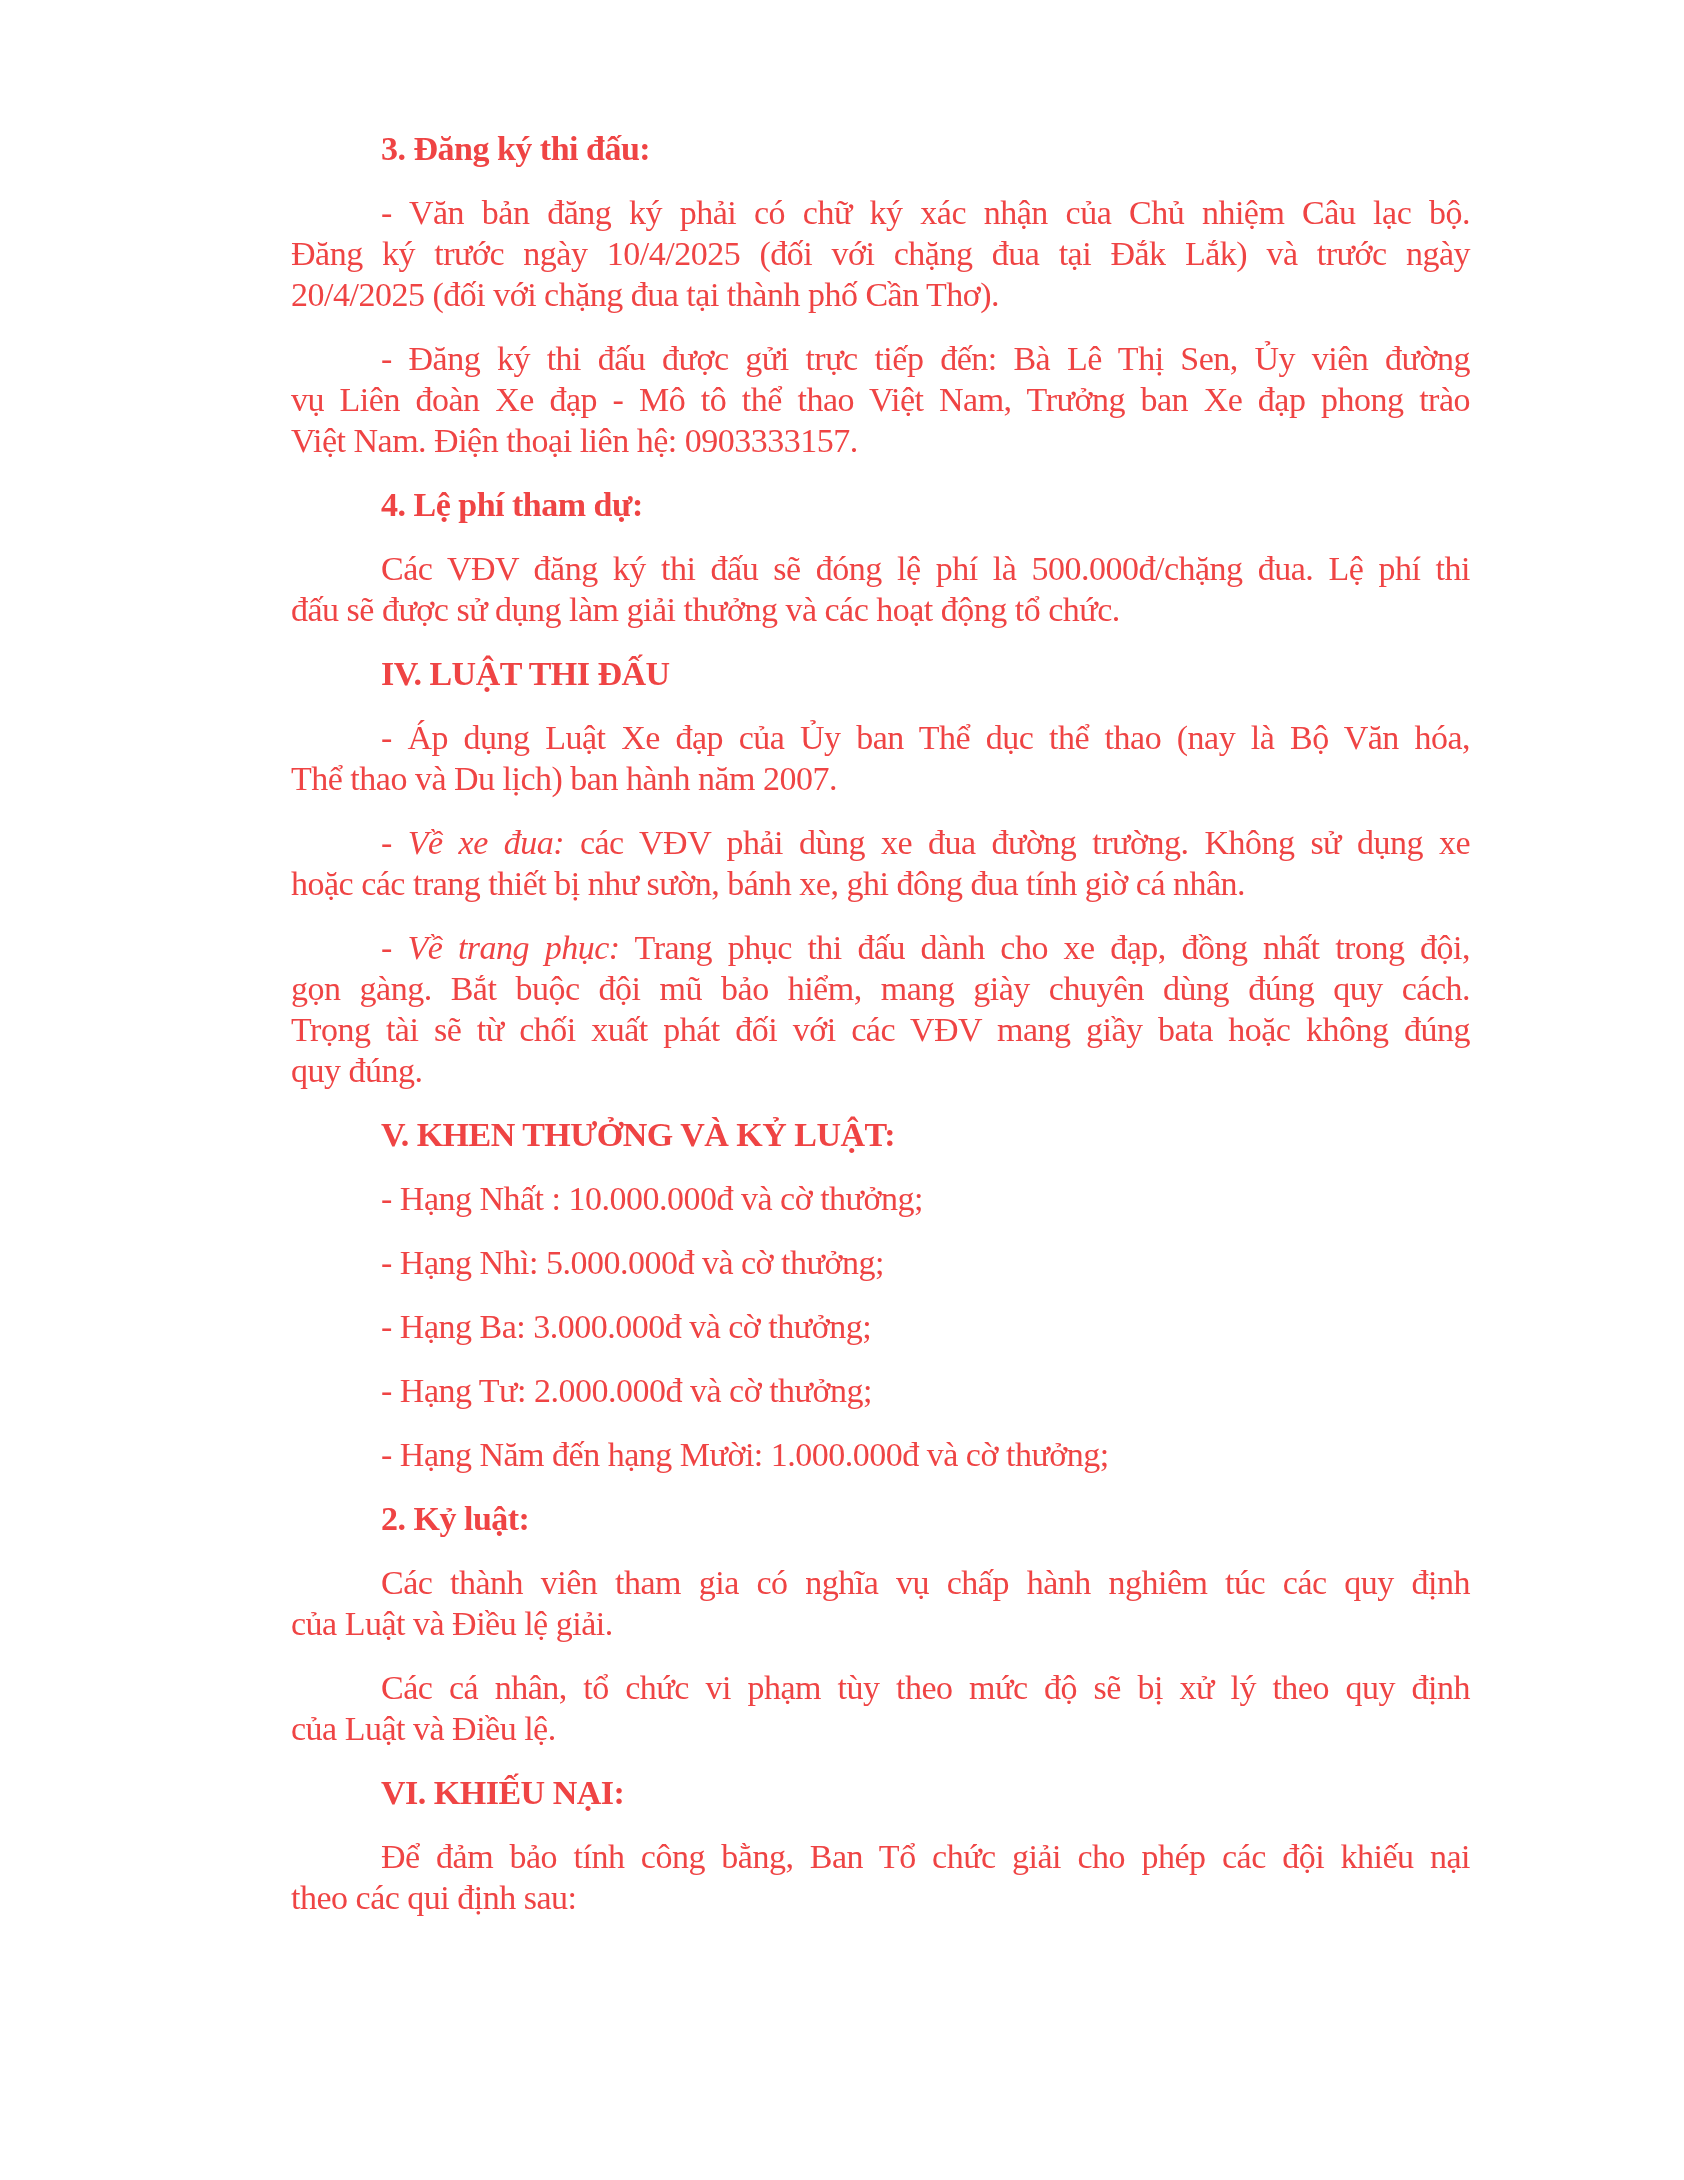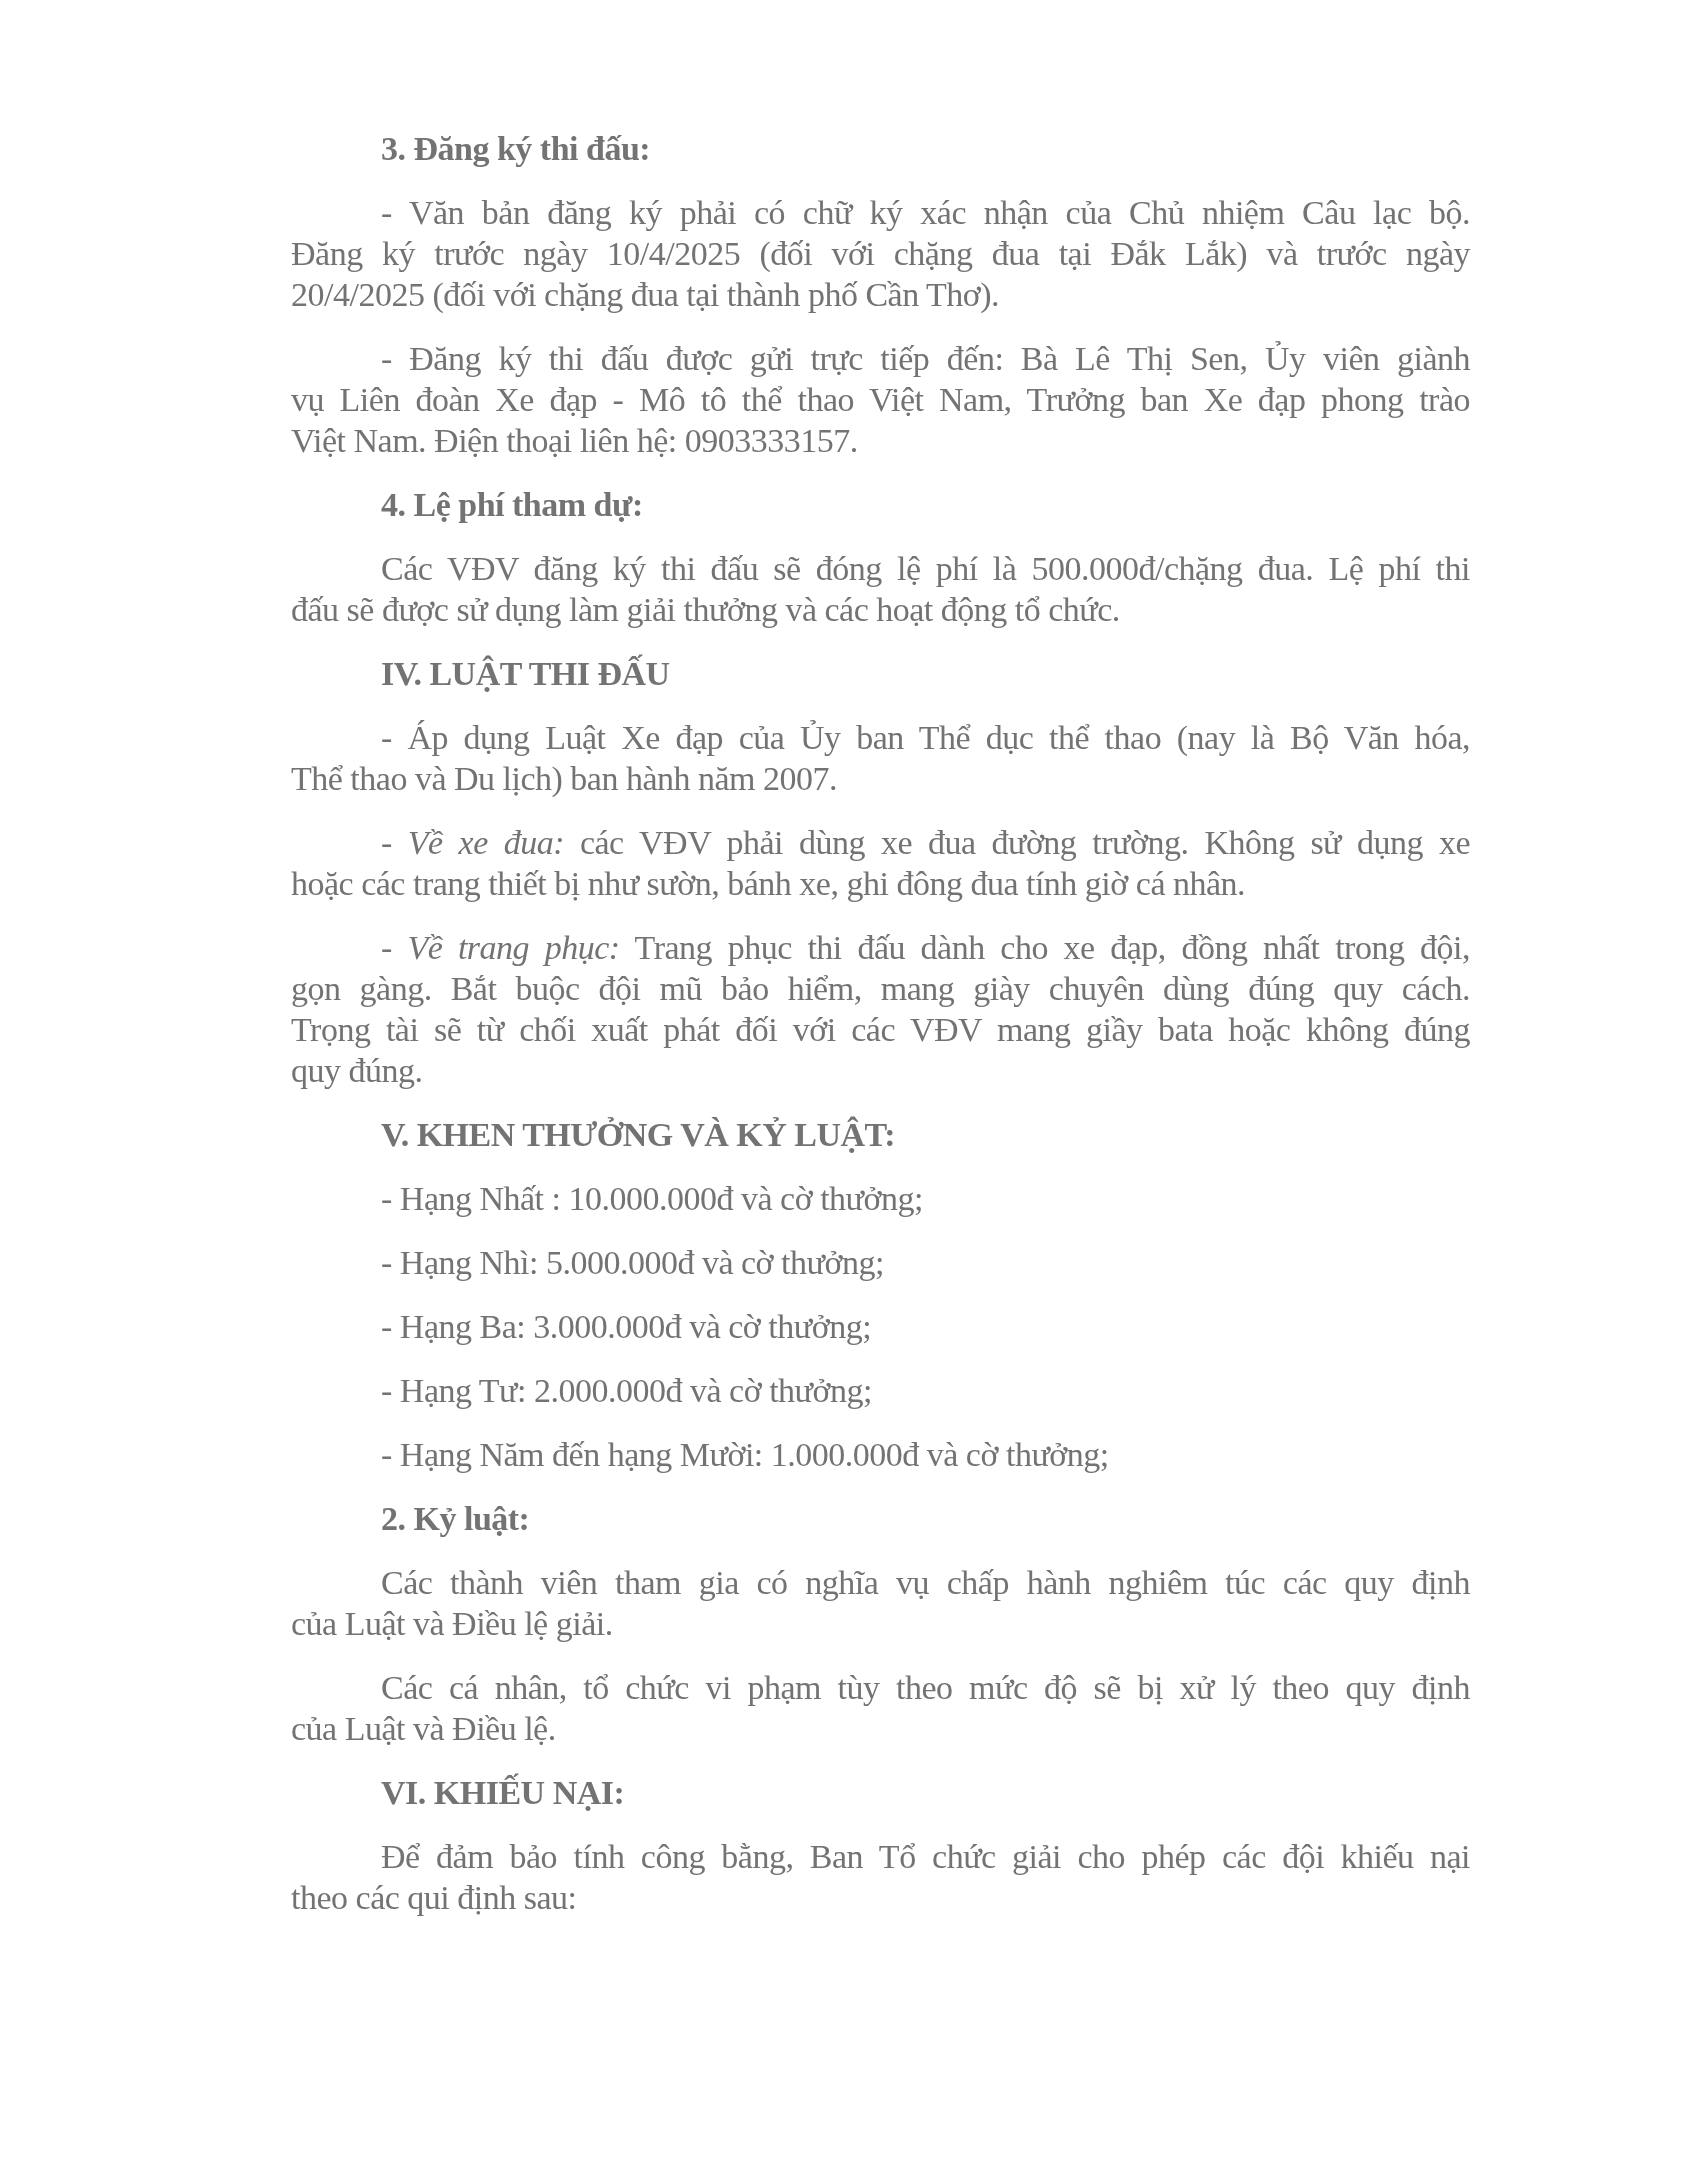--- a/index.html
+++ b/index.html
@@ -7,21 +7,21 @@
     padding: 0;
     background: #ffffff;
   }
   .page {
     position: relative;
     width: 1685px;
     height: 1972px;
     background: #ffffff;
     overflow: hidden;
     font-family: "Liberation Serif", "DejaVu Serif", serif;
-    color: #737373;
+    color: #ef4444;
   }
   .content {
     position: absolute;
     left: 291px;
     top: 128px;
     width: 1179px;
     font-size: 34px;
     line-height: 41px;
     letter-spacing: -0.5px;
   }
@@ -57,21 +57,21 @@
 
   <div class="block heading">
         <div class="line first last"><span>3. Đăng ký thi đấu:</span></div>
       </div>
       <div class="block para">
         <div class="line first"><span>- Văn bản đăng ký phải có chữ ký xác nhận của Chủ nhiệm Câu lạc bộ.</span></div>
         <div class="line"><span>Đăng ký trước ngày 10/4/2025 (đối với chặng đua tại Đắk Lắk) và trước ngày</span></div>
         <div class="line last"><span>20/4/2025 (đối với chặng đua tại thành phố Cần Thơ).</span></div>
       </div>
       <div class="block para">
-        <div class="line first"><span>- Đăng ký thi đấu được gửi trực tiếp đến: Bà </span><span class="bold">Lê Thị Sen</span><span>, Ủy viên giành</span></div>
+        <div class="line first"><span>- Đăng ký thi đấu được gửi trực tiếp đến: Bà </span><span class="bold">Lê Thị Sen</span><span>, Ủy viên đường</span></div>
         <div class="line"><span>vụ Liên đoàn Xe đạp - Mô tô thể thao Việt Nam, Trưởng ban Xe đạp phong trào</span></div>
         <div class="line last"><span>Việt Nam. Điện thoại liên hệ: </span><span class="bold">0903333157</span><span>.</span></div>
       </div>
       <div class="block heading">
         <div class="line first last"><span>4. Lệ phí tham dự:</span></div>
       </div>
       <div class="block para">
         <div class="line first"><span>Các VĐV đăng ký thi đấu sẽ đóng lệ phí là 500.000đ/chặng đua. Lệ phí thi</span></div>
         <div class="line last"><span>đấu sẽ được sử dụng làm giải thưởng và các hoạt động tổ chức.</span></div>
       </div>

